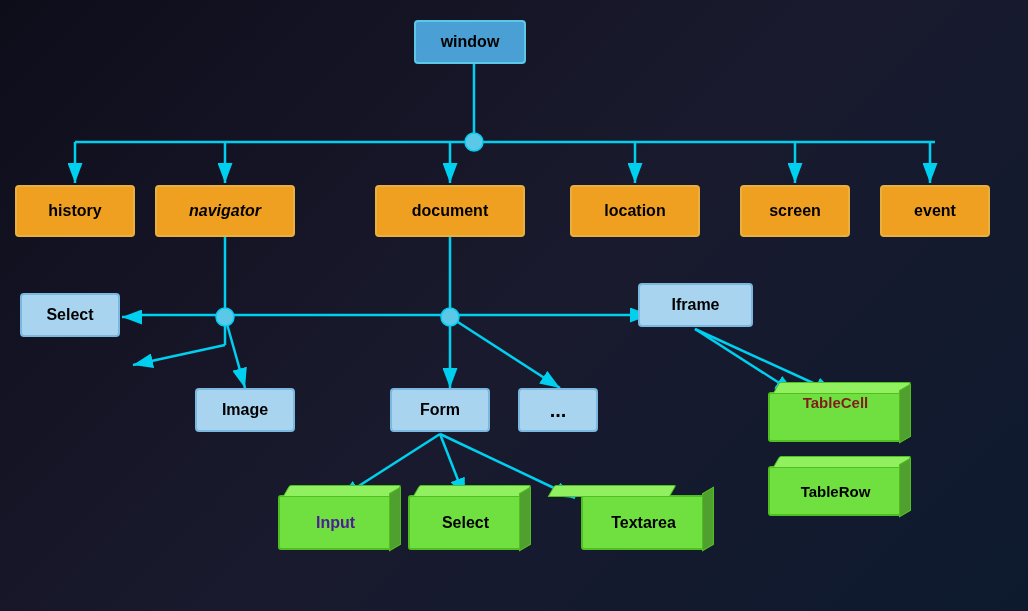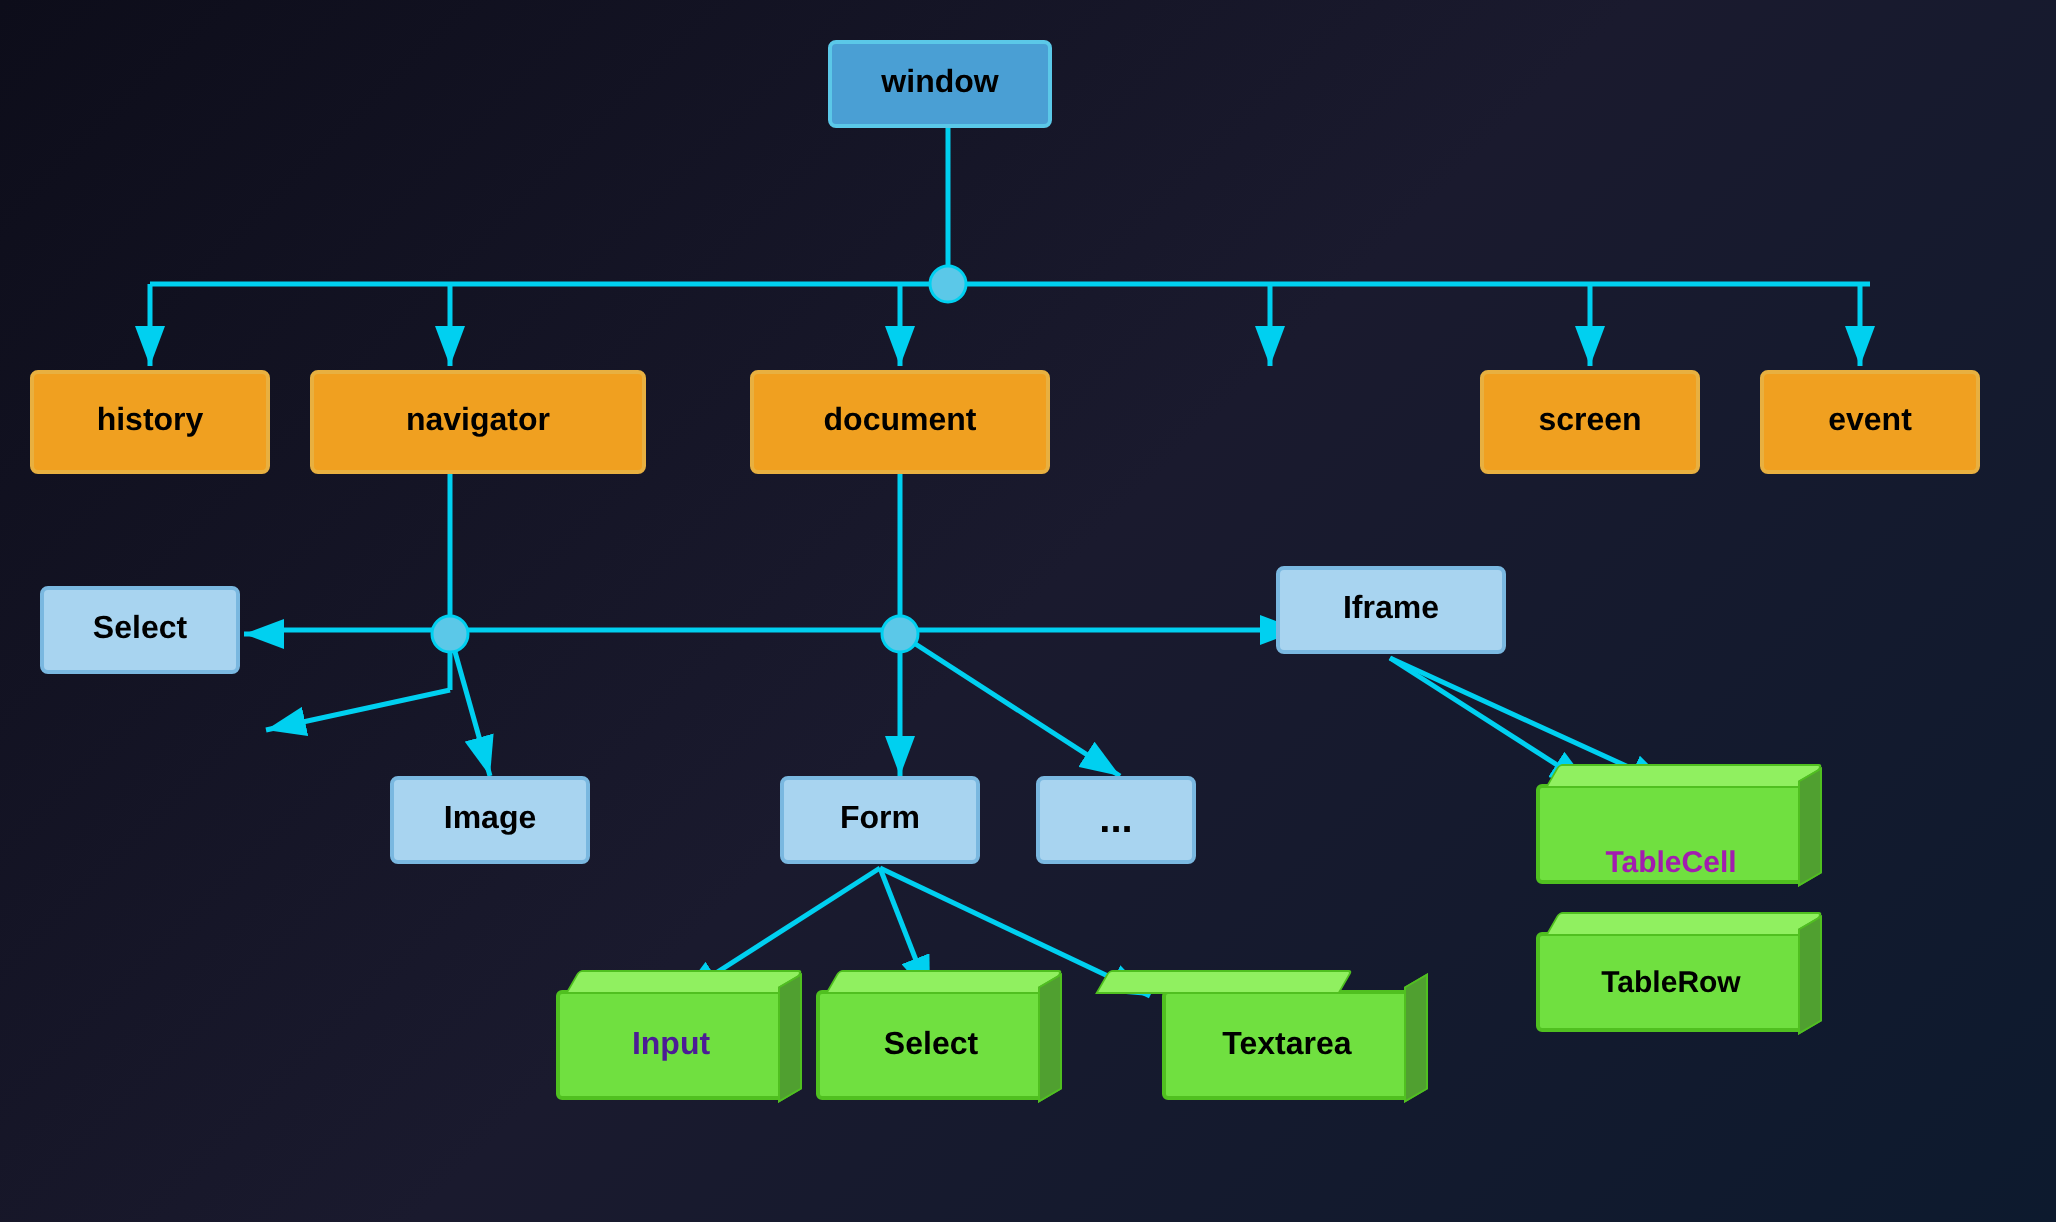--- a/index.html
+++ b/index.html
@@ -119,25 +119,28 @@
     <circle cx="450" cy="317" r="9" fill="#5bc8e8" stroke="#00d0f0" stroke-width="1.5"></circle>
   </svg>
 
   <div class="node node-blue-top" style="left:414px; top:20px; width:112px;">
     <span>window</span>
   </div>
 
   <div class="node node-orange" style="left:15px; top:185px; width:120px;">
     <span>history</span>
   </div>
-  <div class="node node-orange" style="left:155px; top:185px; width:168px;">
+  <div class="node node-orange" style="left:155px; top:185px; width:140px;font-style:italic;">
     <span>navigator</span>
   </div>
   <div class="node node-orange" style="left:375px; top:185px; width:150px;">
     <span>document</span>
+  </div>
+  <div class="node node-orange" style="left:570px; top:185px; width:130px;">
+    <span>location</span>
   </div>
   <div class="node node-orange" style="left:740px; top:185px; width:110px;">
     <span>screen</span>
   </div>
   <div class="node node-orange" style="left:880px; top:185px; width:110px;">
     <span>event</span>
   </div>
 
   <div class="node node-light-blue" style="left:20px; top:293px; width:100px;">
     <span>Select</span>
@@ -178,21 +181,21 @@
     <div style="position:absolute; top:-10px; left:8px; width:122px; height:12px; background:#90f060; border:1px solid #50c020; transform:skewX(-30deg); border-radius:2px 2px 0 0;"></div>
     <div style="position:absolute; top:-5px; right:-8px; width:12px; height:58px; background:#50a030; border:1px solid #50c020; transform:skewY(-30deg);"></div>
     <div style="width:125px; height:55px; background:#70e040; border:2px solid #50c020; border-radius:3px; display:flex; align-items:center; justify-content:center; font-weight:bold; font-size:16px; color:#000;">
       <span>Textarea</span>
     </div>
   </div>
 
   <div style="position:absolute; left:768px; top:392px; z-index:10;">
     <div style="position:absolute; top:-10px; left:8px; width:132px; height:12px; background:#90f060; border:1px solid #50c020; transform:skewX(-30deg); border-radius:2px 2px 0 0;"></div>
     <div style="position:absolute; top:-5px; right:-8px; width:12px; height:53px; background:#50a030; border:1px solid #50c020; transform:skewY(-30deg);"></div>
-    <div style="width:135px; height:50px; background:#70e040; border:2px solid #50c020; border-radius:3px; display:flex; align-items:flex-end; justify-content:center; font-weight:bold; font-size:15px; color:#a21caf;">
+    <div style="width:135px; height:50px; background:#70e040; border:2px solid #50c020; border-radius:3px; display:flex; align-items:flex-start; justify-content:center; font-weight:bold; font-size:15px; color:#7f1d1d;">
       <span>TableCell</span>
     </div>
   </div>
 
   <div style="position:absolute; left:768px; top:466px; z-index:10;">
     <div style="position:absolute; top:-10px; left:8px; width:132px; height:12px; background:#90f060; border:1px solid #50c020; transform:skewX(-30deg); border-radius:2px 2px 0 0;"></div>
     <div style="position:absolute; top:-5px; right:-8px; width:12px; height:53px; background:#50a030; border:1px solid #50c020; transform:skewY(-30deg);"></div>
     <div style="width:135px; height:50px; background:#70e040; border:2px solid #50c020; border-radius:3px; display:flex; align-items:center; justify-content:center; font-weight:bold; font-size:15px; color:#000000;">
       <span>TableRow</span>
     </div>

